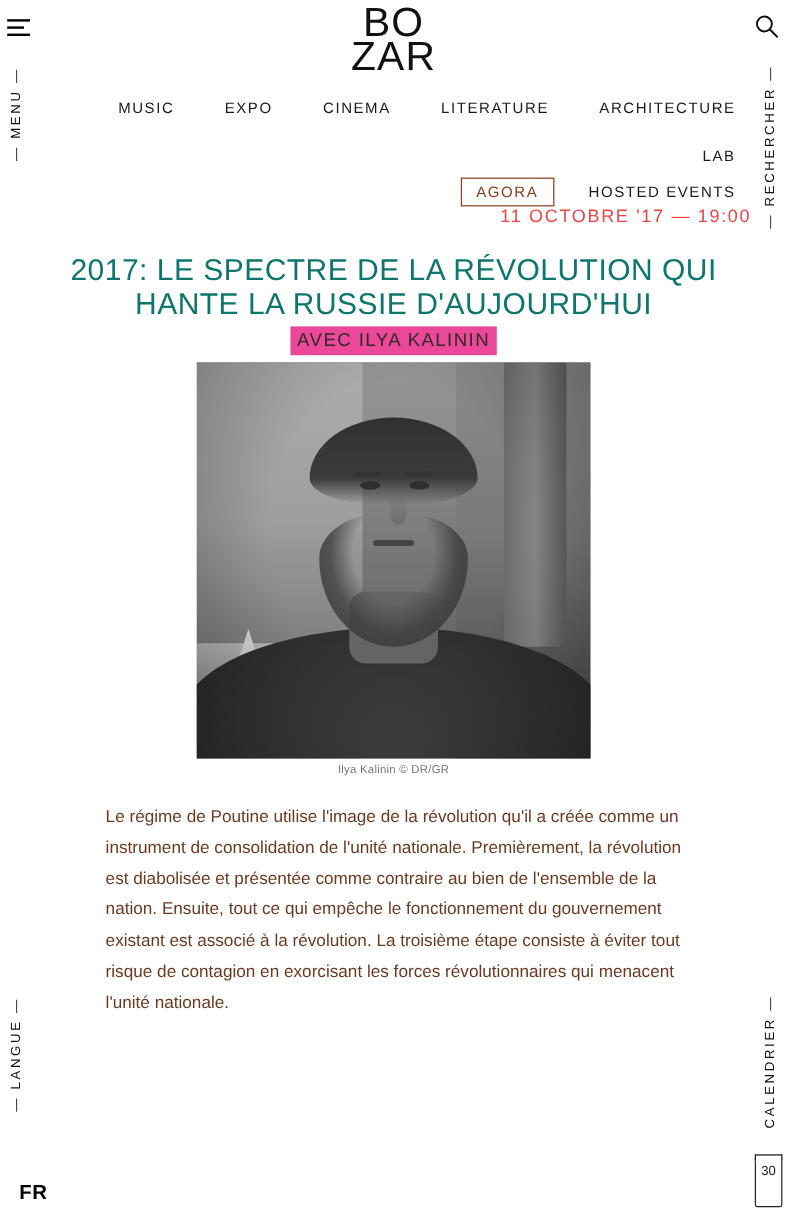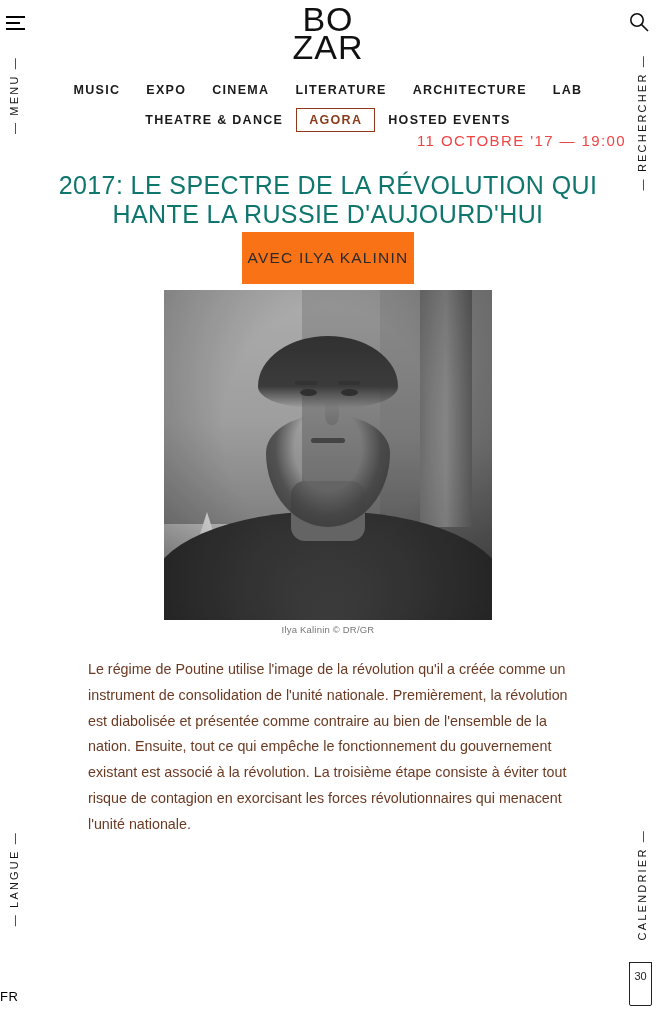--- a/index.html
+++ b/index.html
@@ -53,23 +53,23 @@
     transform: rotate(180deg);
     font-size: 11px;
     letter-spacing: 2.2px;
     color: #111;
     white-space: nowrap;
   }
   .menu-label { left: 8px; top: 56px; }
   .langue-label { left: 8px; bottom: 92px; }
   .fr-label {
     position: absolute;
-    left: 0; bottom: 14px;
-    font-size: 13px;
-    font-weight: normal;
+    left: 16px; bottom: 14px;
+    font-size: 17px;
+    font-weight: bold;
     letter-spacing: 0.5px;
     color: #000;
   }
 
   .search-icon {
     position: absolute;
     right: 7px; top: 12px;
     width: 20px; height: 20px;
     cursor: pointer;
   }
@@ -120,25 +120,24 @@
   }
   .logo .l1 { font-size: 34px; font-weight: 400; }
   .logo .l2 { font-size: 34px; font-weight: 400; }
 
   nav.main-nav {
     margin-top: 16px;
     text-align: center;
   }
   nav.main-nav .row {
     display: flex;
-    justify-content: center;
+    justify-content: flex-end;
     align-items: center;
     flex-wrap: wrap;
-    gap: 0px;
-    font-weight: bold;
+    gap: 16px;
   }
   nav.main-nav a {
     display: inline-block;
     font-size: 12.5px;
     letter-spacing: 1.3px;
     color: #1a1a1a;
     text-decoration: none;
     padding: 5px 13px;
     white-space: nowrap;
   }
@@ -165,23 +164,23 @@
     line-height: 1.18;
     letter-spacing: 0.4px;
   }
 
   .event-subtitle {
     margin: 2px auto 0 auto;
     text-align: center;
     font-size: 15.5px;
     letter-spacing: 1.2px;
     color: #2b2b2b;
-    background: #f97316;
+    background: #ec4899;
     display: table;
-    padding: 17px 6px;
+    padding: 3px 6px;
   }
 
   .figure {
     margin: 6px auto 0 auto;
     width: 328px;
   }
   .photo {
     width: 328px;
     height: 330px;
     position: relative;
@@ -343,21 +342,20 @@
   <nav class="main-nav">
     <div class="row row1">
       <a>MUSIC</a>
       <a>EXPO</a>
       <a>CINEMA</a>
       <a>LITERATURE</a>
       <a>ARCHITECTURE</a>
       <a>LAB</a>
     </div>
     <div class="row row2">
-      <a>THEATRE &amp; DANCE</a>
       <a class="active">AGORA</a>
       <a>HOSTED EVENTS</a>
     </div>
   </nav>
 
   <div class="event-date">11 OCTOBRE '17 — 19:00</div>
 
   <h1 class="event-title">2017: LE SPECTRE DE LA RÉVOLUTION QUI HANTE LA RUSSIE D'AUJOURD'HUI</h1>
 
   <div class="event-subtitle">AVEC ILYA KALININ</div>

